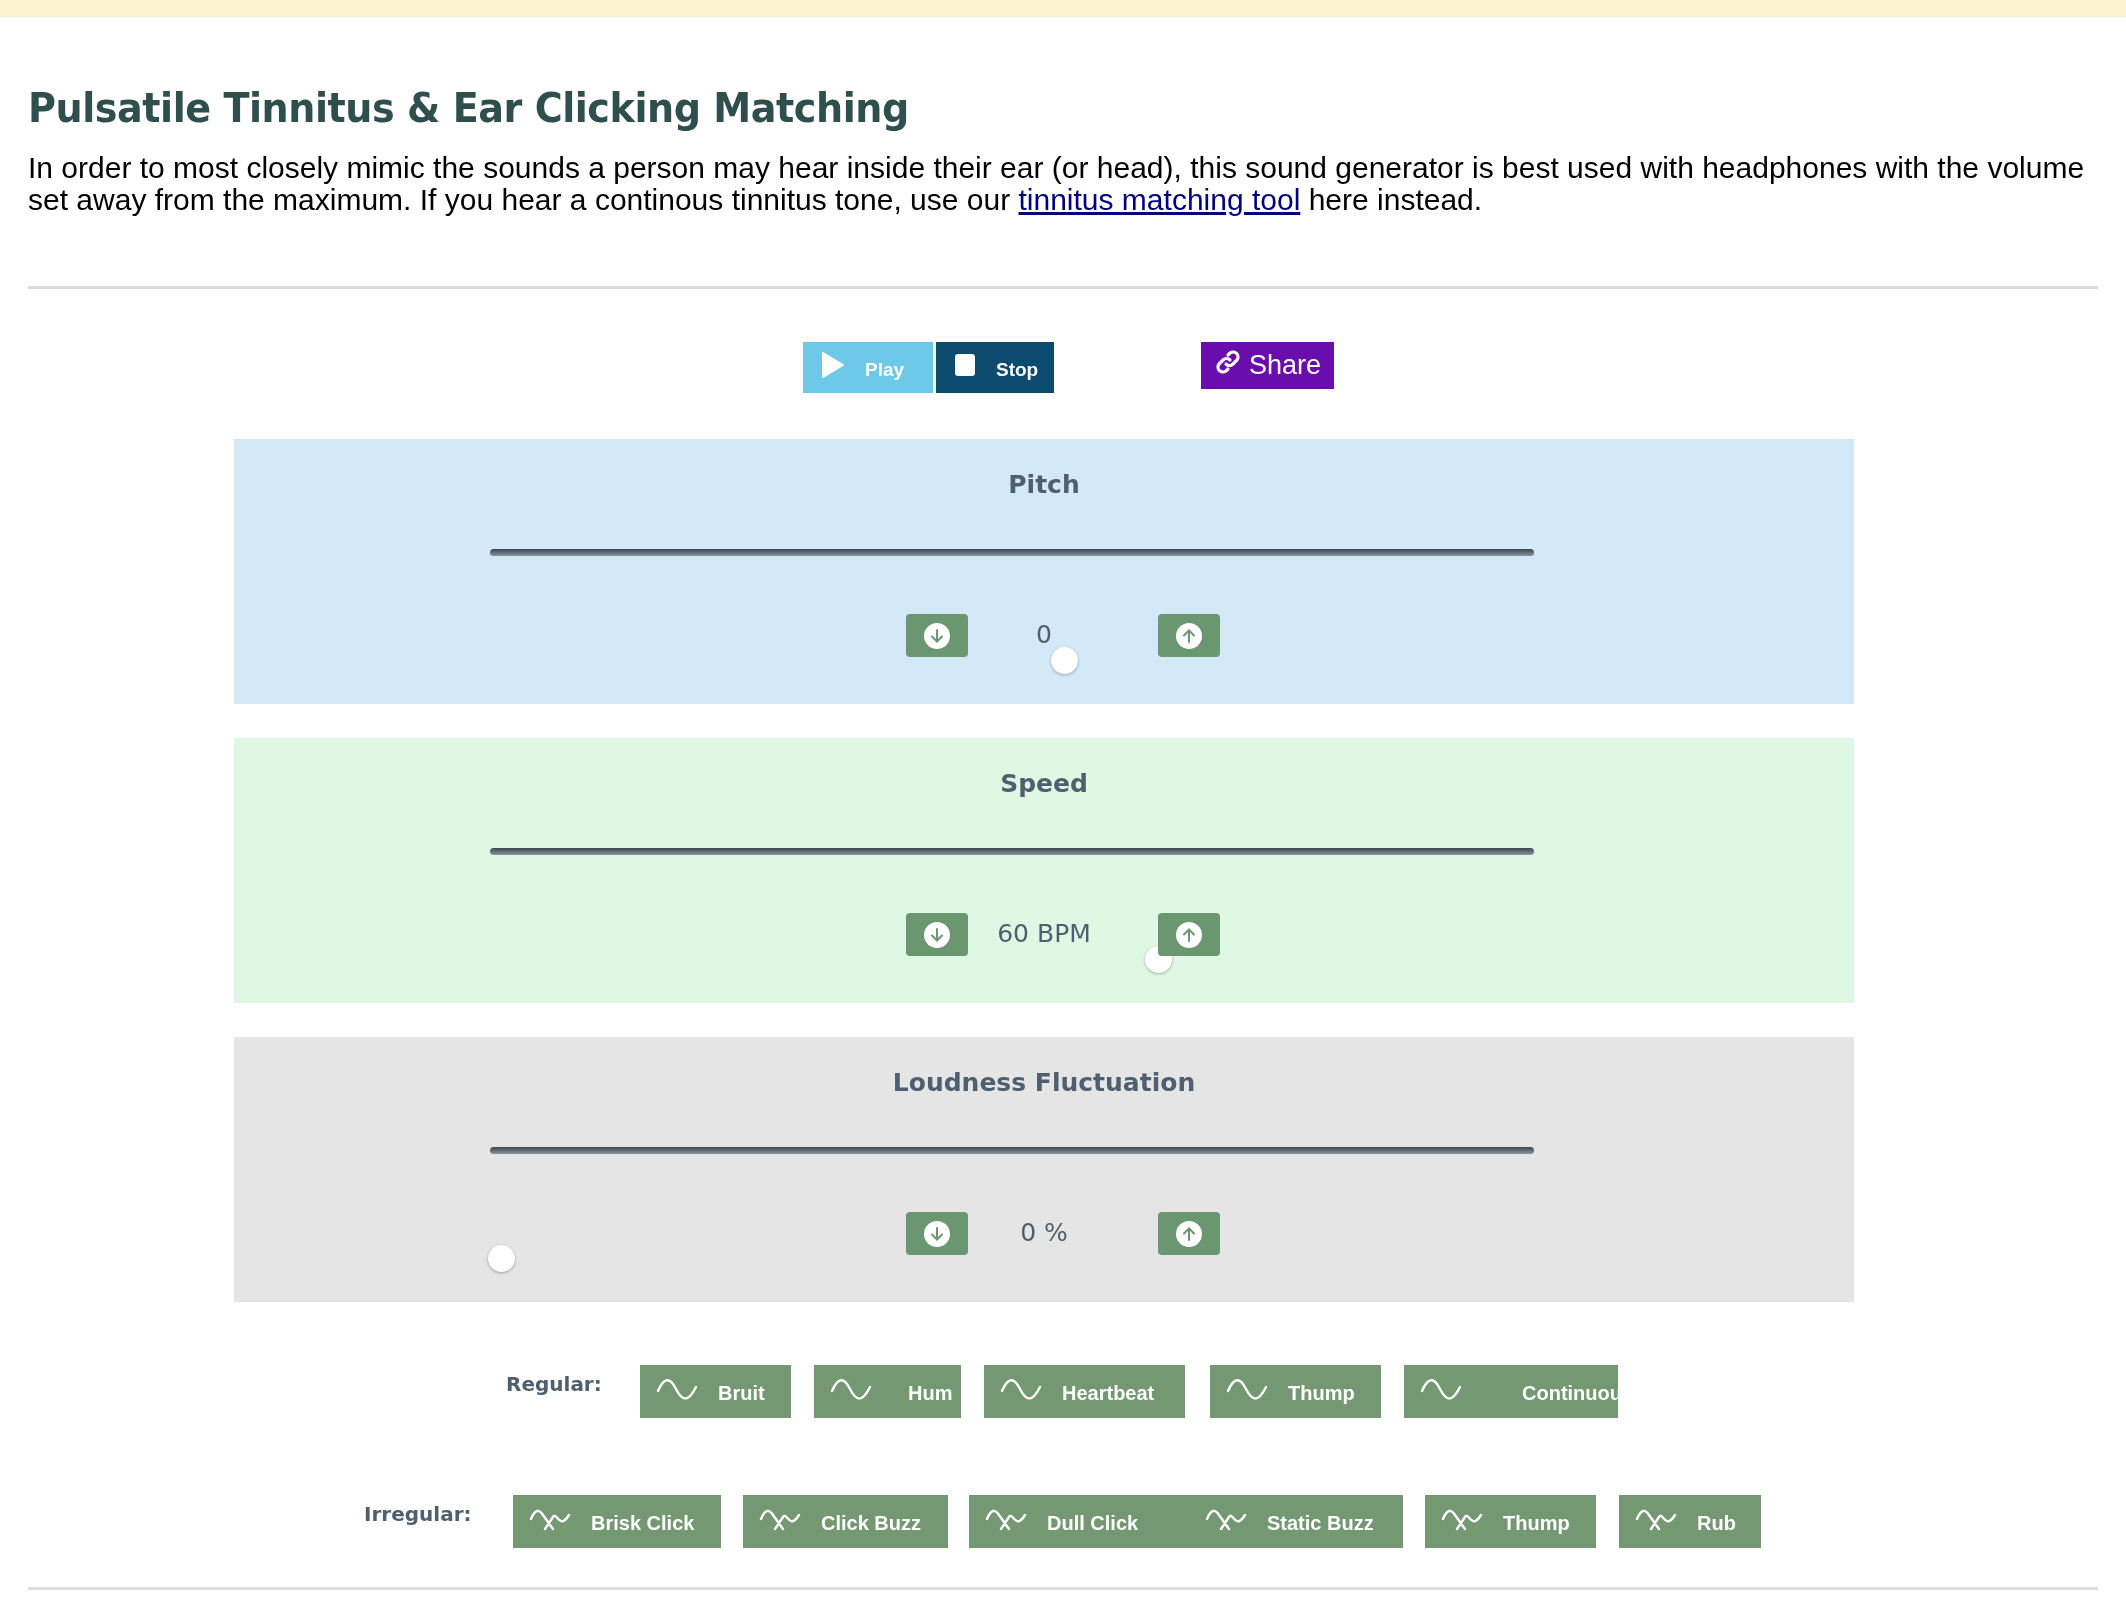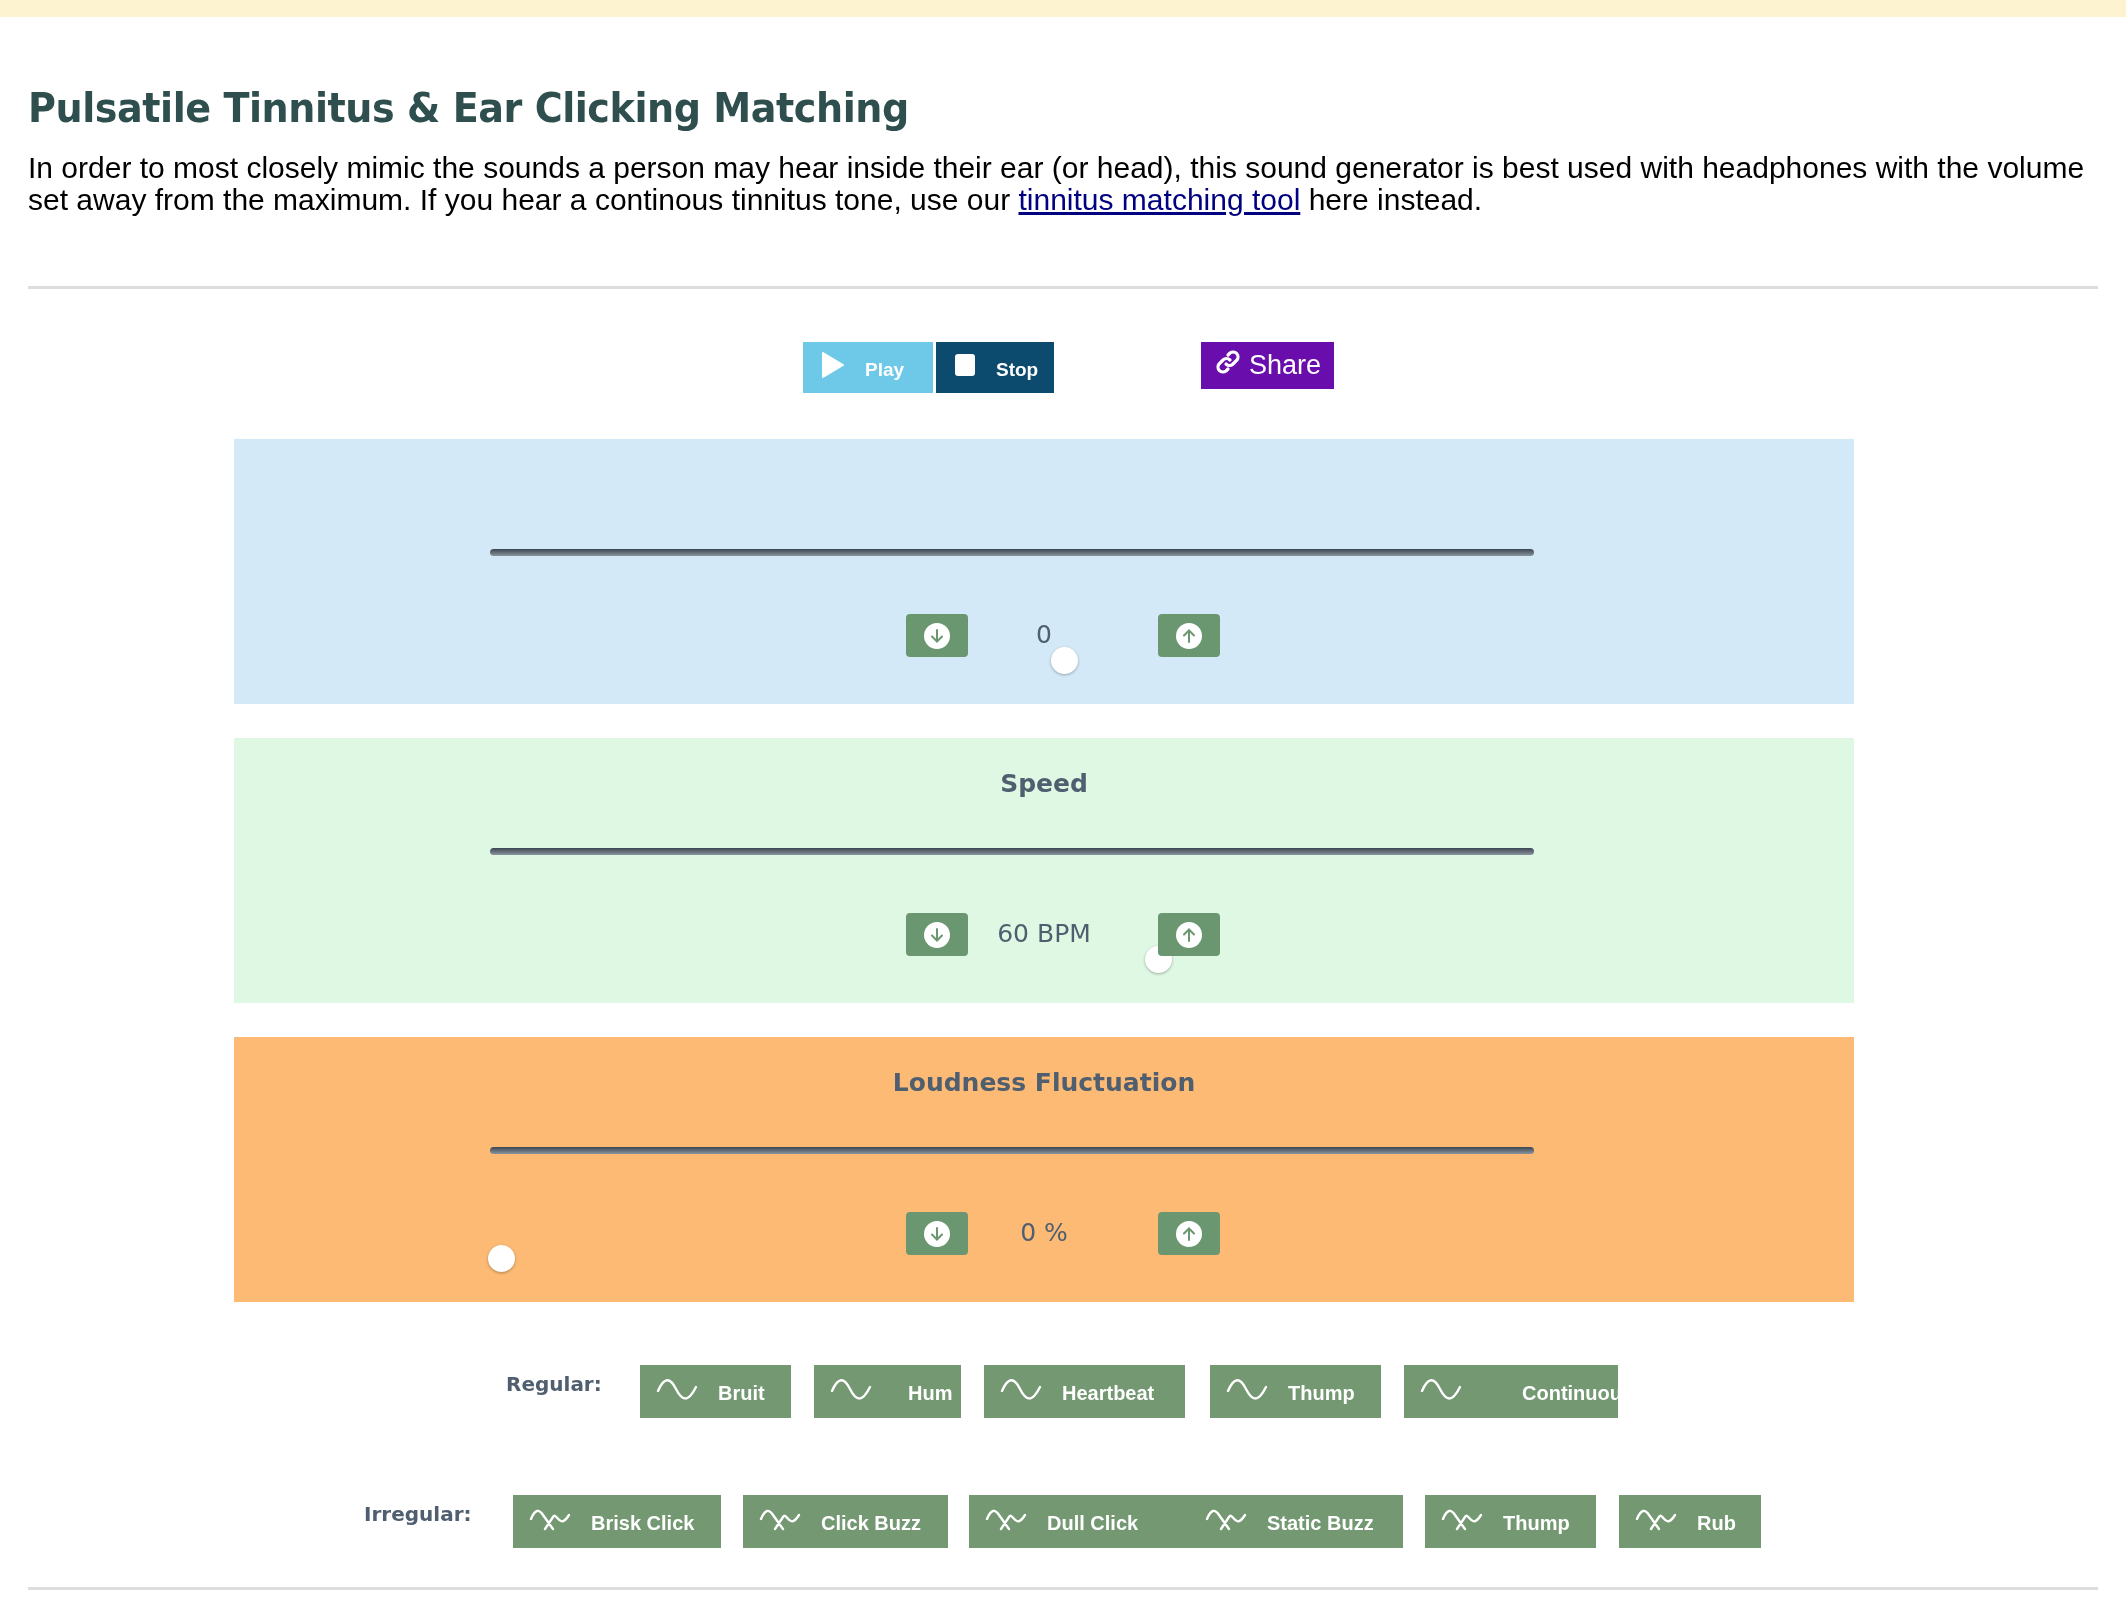--- a/index.html
+++ b/index.html
@@ -29,21 +29,21 @@
   .panel .track { position: absolute; left: 256px; width: 1044px; top: 110px; height: 7px; border-radius: 4px; background: linear-gradient(#3c4650, #8a959f); }
   .panel .thumb { position: absolute; top: 104px; width: 27px; height: 27px; margin-left: -13px; margin-top: -6px; border-radius: 50%; background: #fff; box-shadow: 0 1px 3px rgba(0,0,0,0.3); }
   .step { position: absolute; top: 175px; width: 62px; height: 43px; background: #6A9670; border-radius: 4px; display: flex; align-items: center; justify-content: center; cursor: pointer; }
   .step .circ { width: 26px; height: 26px; border-radius: 50%; background: #fff; display: flex; align-items: center; justify-content: center; }
   .step.down { left: 672px; }
   .step.up { left: 924px; }
   .pvalue { position: absolute; left: 0; width: 100%; top: 181px; text-align: center; font-family: "DejaVu Sans", sans-serif; font-size: 25px; color: #4F5F70; }
 
   .pitch { top: 439px; background: #D4E9F8; }
   .speed { top: 738px; background: #DFF8E4; }
-  .loud { top: 1037px; background: #fdba74; }
+  .loud { top: 1037px; background: #e5e5e5; }
 
   .row-label { position: absolute; font-family: "DejaVu Sans", sans-serif; font-weight: bold; font-size: 20px; color: #4F5F70; }
   .snd { position: absolute; height: 53px; background: #739872; color: #fff; display: flex; align-items: center; font-family: "Liberation Sans", sans-serif; font-weight: bold; font-size: 20px; cursor: pointer; }
   .snd .wave { position: absolute; left: 16px; top: 10px; }
   .snd .slbl { position: absolute; top: 17px; }
 </style>
 </head>
 <body>
 
 <div class="topbar"></div>
@@ -76,20 +76,21 @@
   <span class="ico">
     <svg width="26" height="26" viewBox="0 0 26 26" fill="none" stroke="#fff" stroke-width="3.2" stroke-linecap="round">
       <path d="M11 15 a5 5 0 0 0 7 0 l4 -4 a5 5 0 0 0 -7 -7 l-2 2"></path>
       <path d="M15 11 a5 5 0 0 0 -7 0 l-4 4 a5 5 0 0 0 7 7 l2 -2"></path>
     </svg>
   </span>
   <span class="lbl">Share</span>
 </button>
 
 <section class="panel pitch">
+  <div class="ptitle">Pitch</div>
   <div class="track">
     <div class="thumb" style="left:55%;"></div>
   </div>
   <div class="step down">
     <span class="circ">
       <svg width="16" height="16" viewBox="0 0 16 16" fill="none" stroke="#6A9670" stroke-width="2" stroke-linecap="round">
           <path d="M8 2 V13 M3 8.5 L8 13.5 L13 8.5"></path>
         </svg>
     </span>
   </div>

